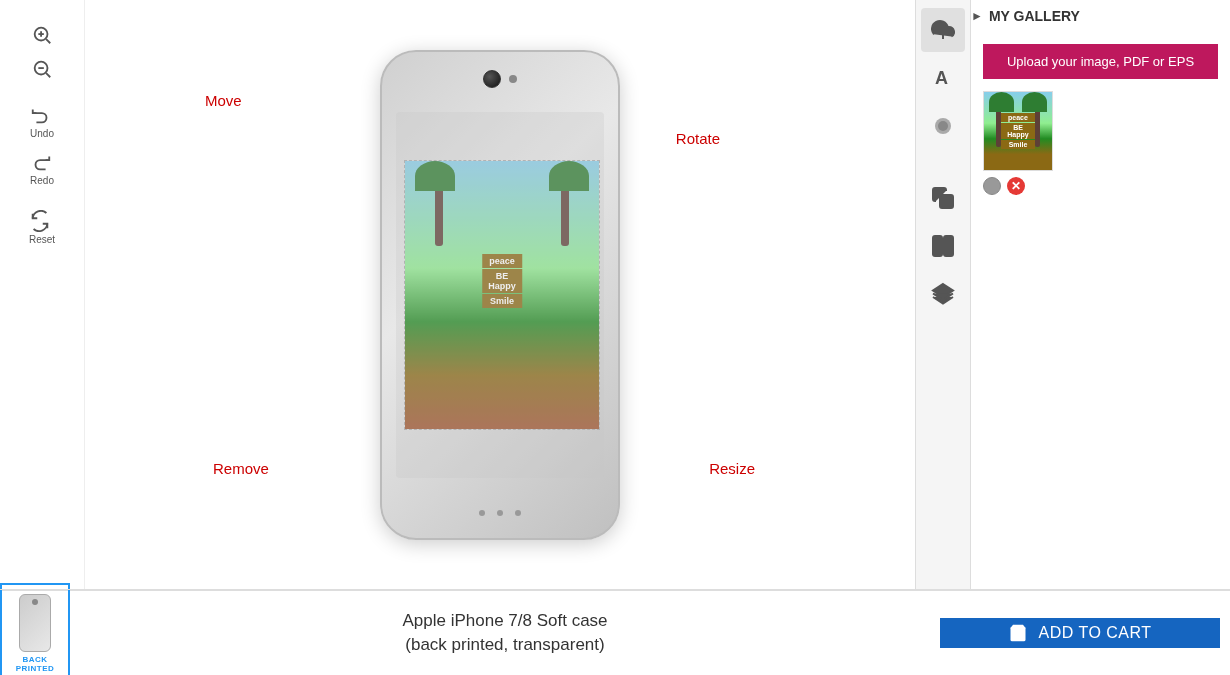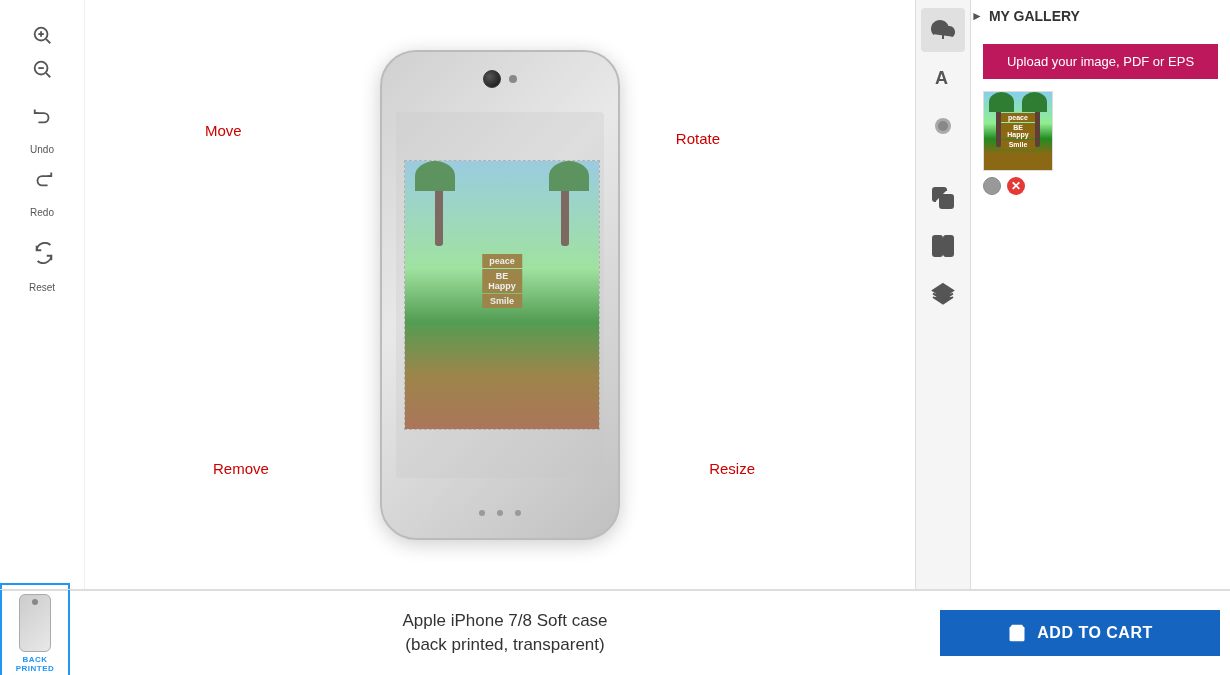--- a/index.html
+++ b/index.html
@@ -19,25 +19,24 @@
       gap: 16px;
       border-right: 1px solid #eee;
     }
     .tool-group { display: flex; flex-direction: column; align-items: center; gap: 4px; }
     .tool-btn {
       background: none;
       border: none;
       cursor: pointer;
       display: flex;
       flex-direction: column;
-      align-items: flex-end;
+      align-items: flex-start;
       font-size: 11px;
       color: #555;
       padding: 4px;
-      gap: 16px;
     }
     .tool-btn svg { width: 22px; height: 22px; }
     .tool-btn span { font-size: 10px; margin-top: 2px; }
 
     
     .canvas-area {
       flex: 1;
       position: relative;
       display: flex;
       justify-content: center;
@@ -148,21 +147,21 @@
       cursor: pointer;
     }
     .handle-tl { top: 100px; left: 14px; }
     .handle-tr { top: 100px; right: 14px; }
     .handle-bl { bottom: 108px; left: 14px; }
     .handle-br { bottom: 108px; right: 14px; }
 
     
     .label-move {
       position: absolute;
-      top: 122px;
+      top: 92px;
       left: 120px;
       color: #cc0000;
       font-size: 15px;
       font-weight: normal;
     }
     .label-rotate {
       position: absolute;
       top: 130px;
       right: 195px;
       color: #cc0000;
@@ -312,26 +311,26 @@
     }
     .product-name {
       font-size: 17px;
       color: #333;
       line-height: 1.4;
       text-align: center;
     }
 
     .add-to-cart-btn {
       width: 280px;
-      height: 46px;
+      height: 30px;
       background: #1565C0;
       color: #fff;
       border: none;
       font-size: 16px;
-      font-weight: bold;
+      font-weight: normal;
       cursor: pointer;
       display: flex;
       align-items: center;
       justify-content: center;
       gap: 10px;
       flex-shrink: 0;
       margin-right: 10px;
       letter-spacing: 0.5px;
     }
     .add-to-cart-btn svg { width: 20px; height: 20px; fill: #fff; }

